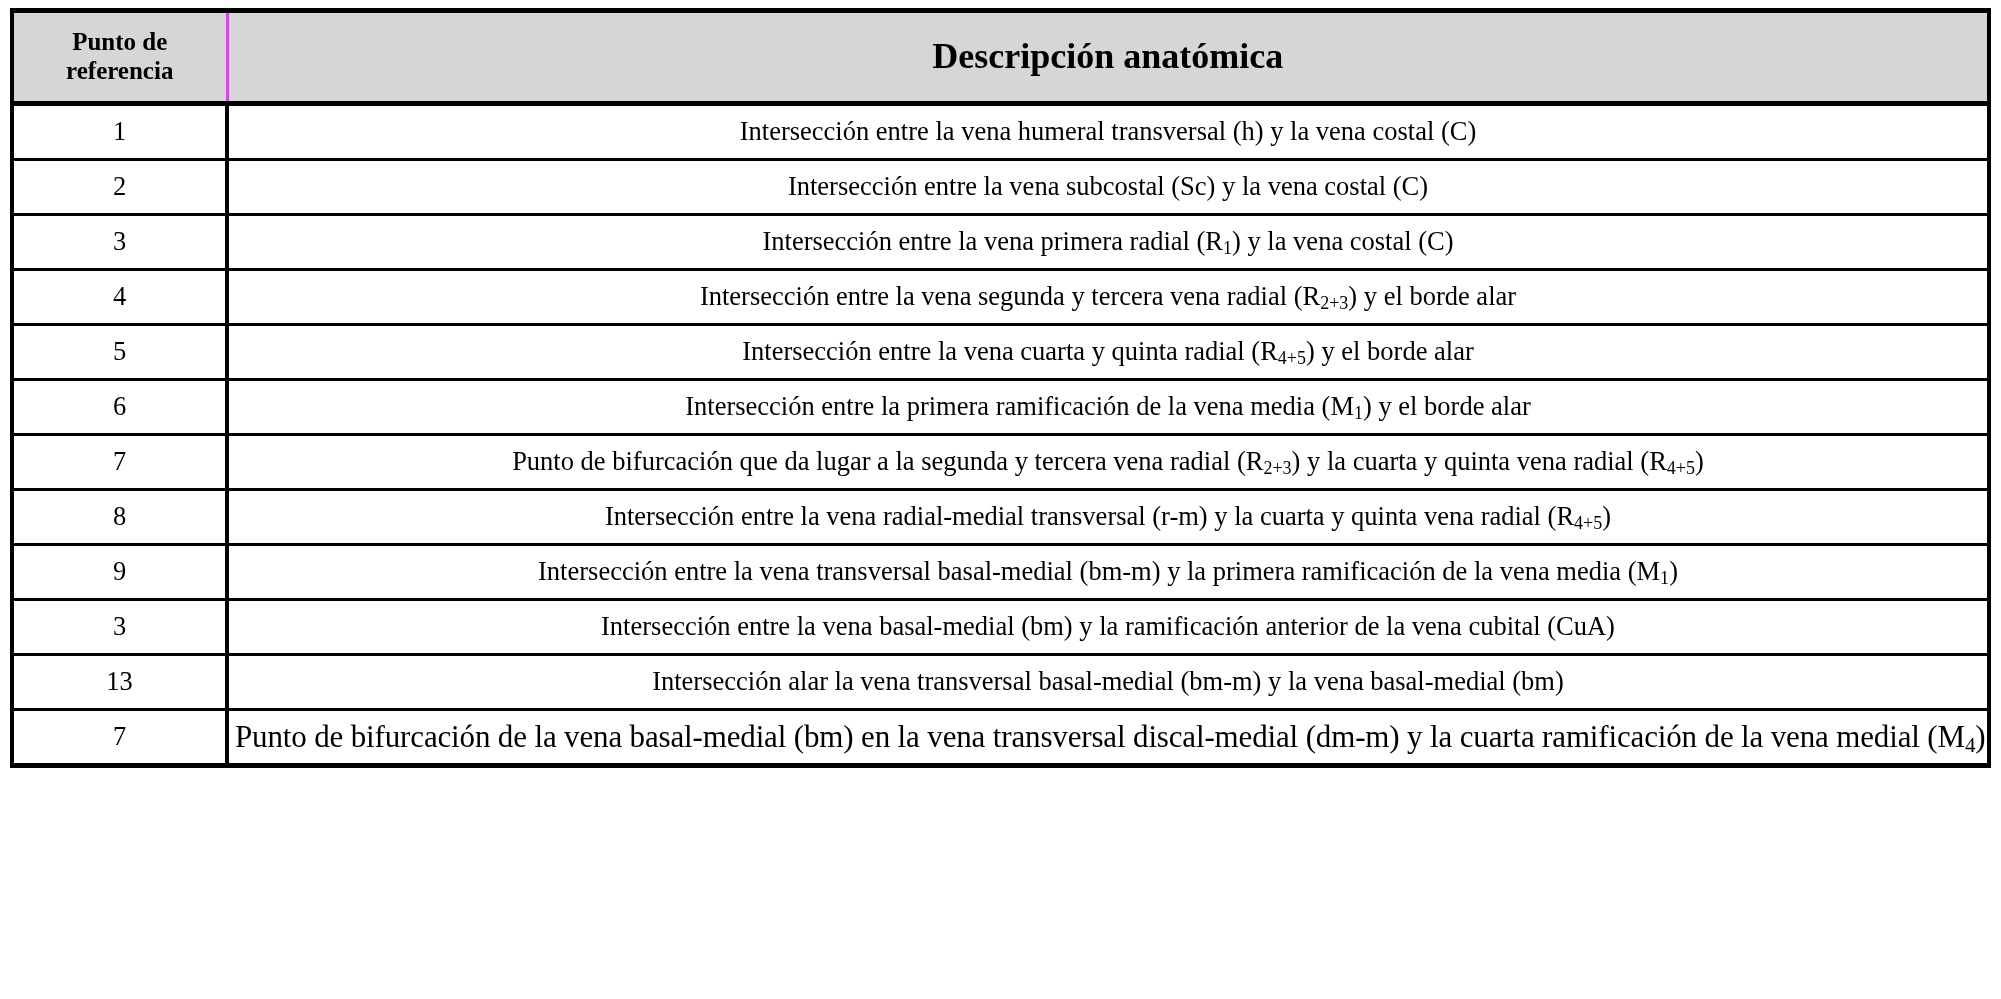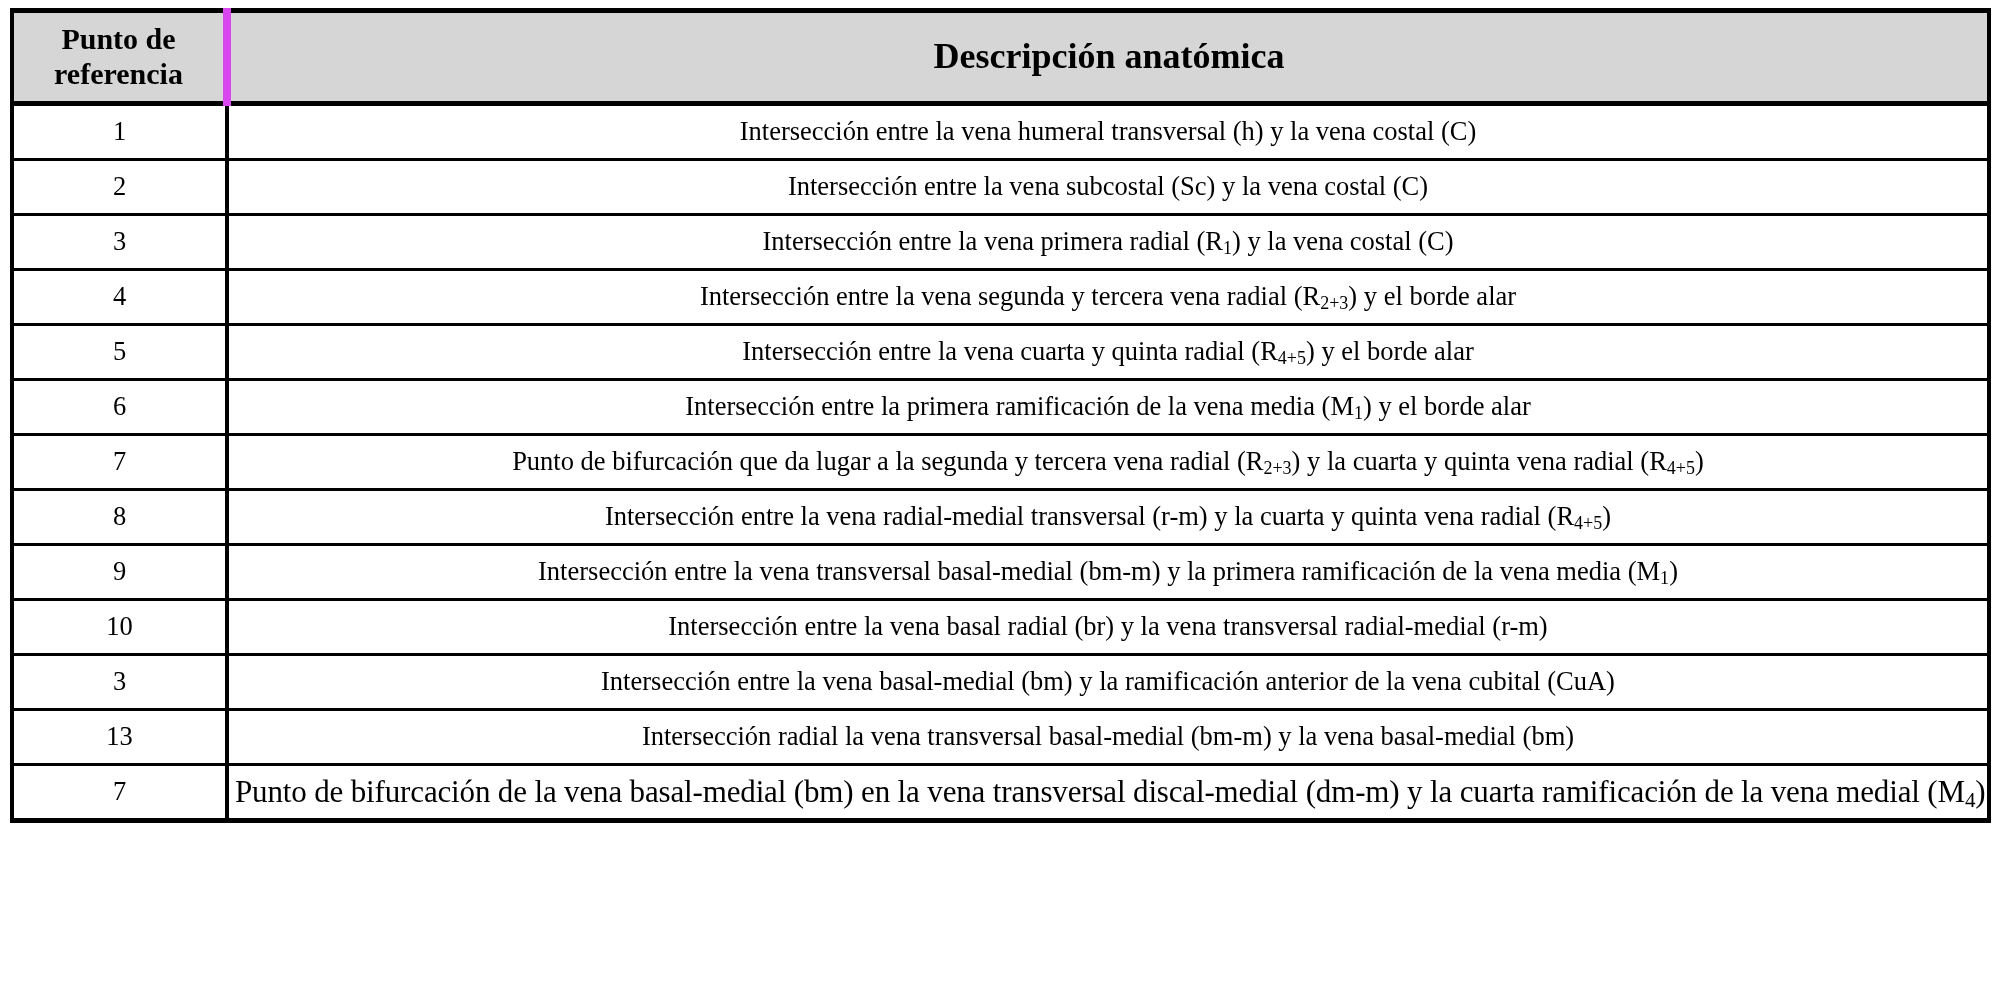--- a/index.html
+++ b/index.html
@@ -40,22 +40,22 @@
     background: #d6d6d6;
     font-weight: bold;
     text-align: center;
     vertical-align: middle;
     border-bottom: 5px solid #000;
     padding: 6px 4px 8px 4px;
     line-height: 1.18;
   }
 
   thead th.th-ref {
-    font-size: 30px;
-    border-right: 8px solid #d946ef;
+    font-size: 25px;
+    border-right: 3px solid #d946ef;
     height: 74px;
   }
 
   thead th.th-desc {
     font-size: 36px;
     height: 74px;
   }
 
   tbody td {
     border-bottom: 3px solid #000;
@@ -144,30 +144,26 @@
         </tr>
         <tr>
           <td class="cell-ref">8</td>
           <td class="cell-desc">Intersección entre la vena radial-medial transversal (r-m) y la cuarta y quinta vena radial (R<sub>4+5</sub>)</td>
         </tr>
         <tr>
           <td class="cell-ref">9</td>
           <td class="cell-desc">Intersección entre la vena transversal basal-medial (bm-m) y la primera ramificación de la vena media (M<sub>1</sub>)</td>
         </tr>
         <tr>
-          <td class="cell-ref">10</td>
-          <td class="cell-desc">Intersección entre la vena basal radial (br) y la vena transversal radial-medial (r-m)</td>
-        </tr>
-        <tr>
           <td class="cell-ref">3</td>
           <td class="cell-desc">Intersección entre la vena basal-medial (bm) y la ramificación anterior de la vena cubital (CuA)</td>
         </tr>
         <tr>
           <td class="cell-ref">13</td>
-          <td class="cell-desc">Intersección radial la vena transversal basal-medial (bm-m) y la vena basal-medial (bm)</td>
+          <td class="cell-desc">Intersección alar la vena transversal basal-medial (bm-m) y la vena basal-medial (bm)</td>
         </tr>
         <tr class="row-long">
           <td class="cell-ref">7</td>
           <td class="cell-desc">Punto de bifurcación de la vena basal-medial (bm) en la vena transversal discal-medial (dm-m) y la cuarta ramificación de la vena medial (M<sub>4</sub>)</td>
         </tr>
       </tbody>
   </table>
 </div>
 
 </body></html>

